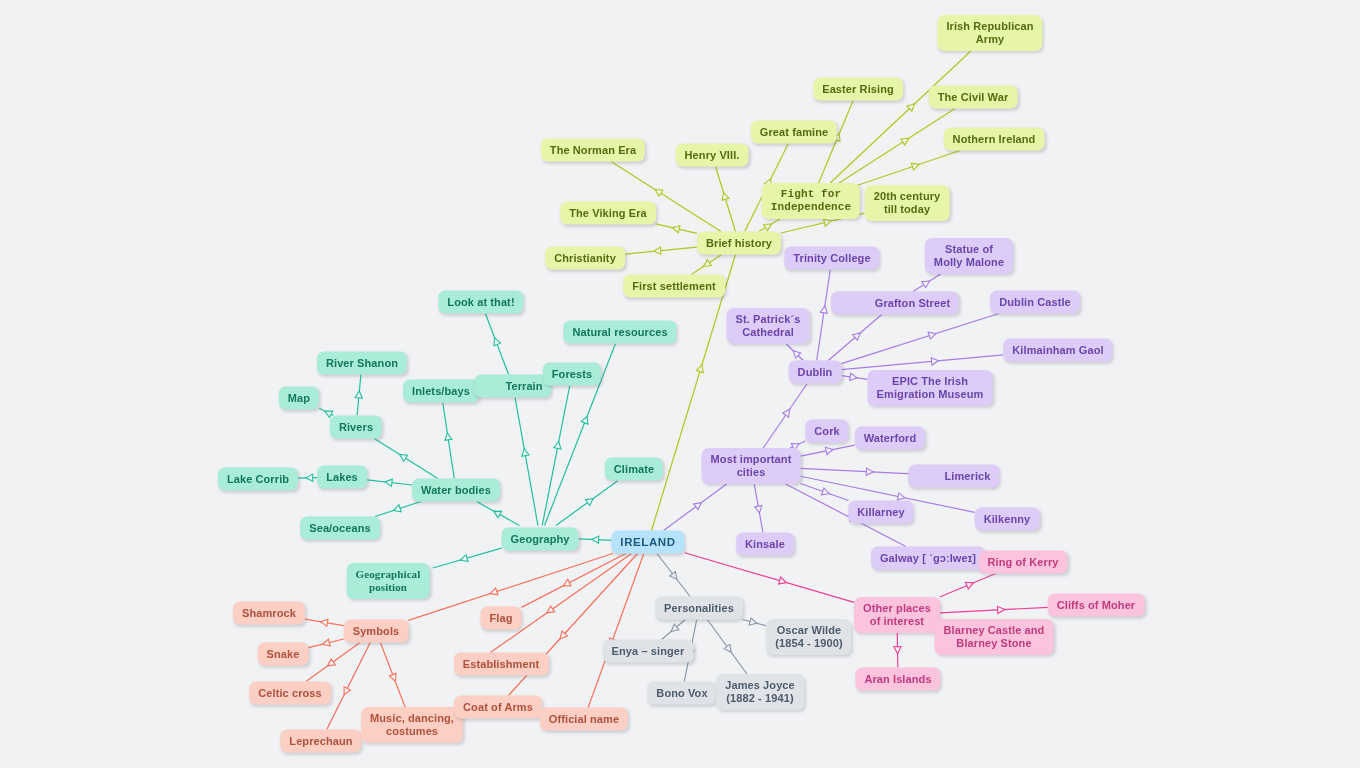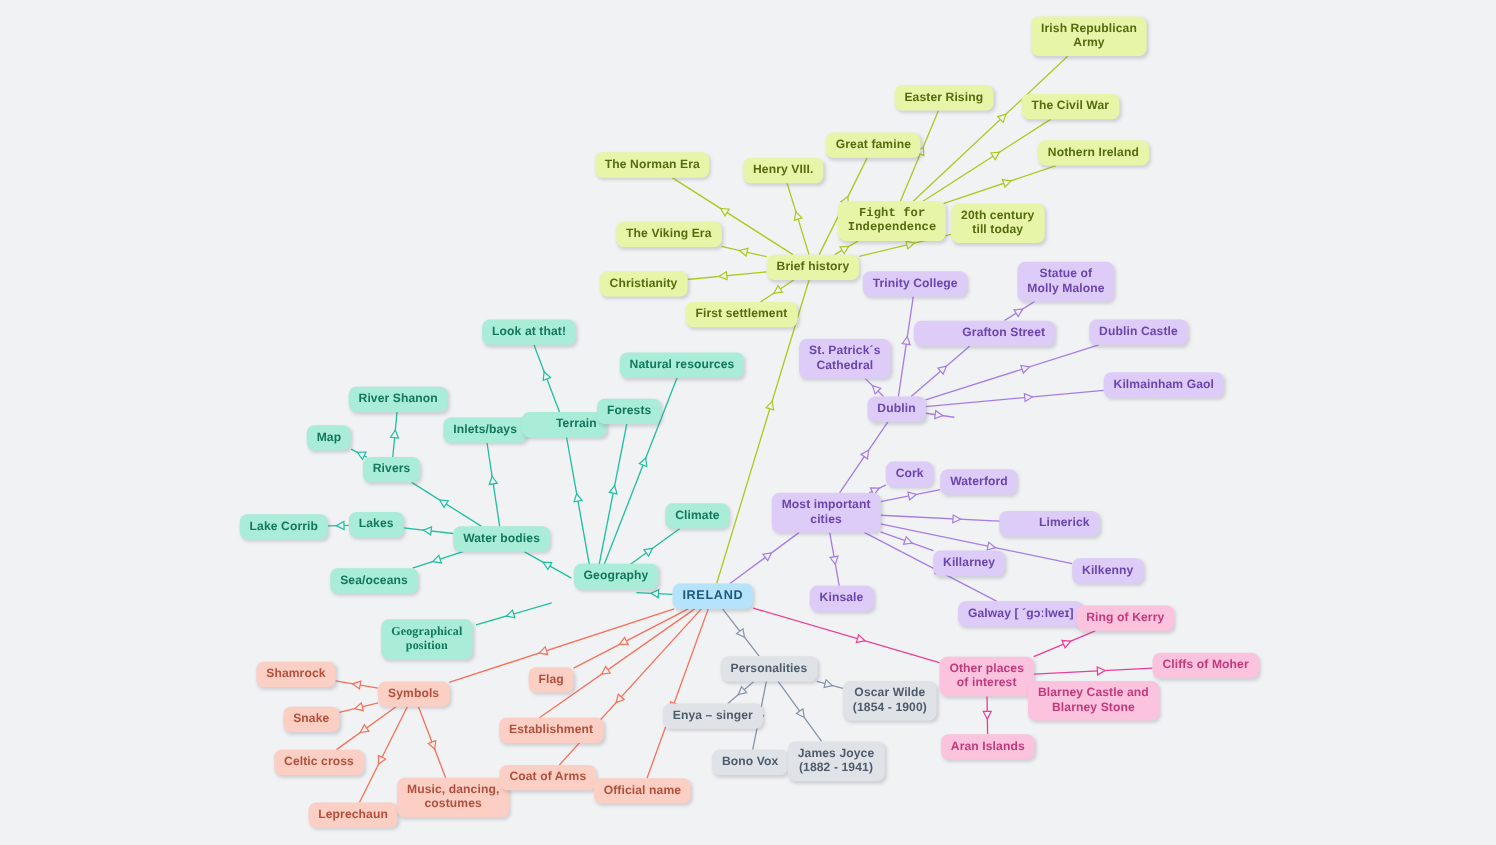--- a/index.html
+++ b/index.html
@@ -325,21 +325,21 @@
     <div class="node n-hist" style="left: 794px; top: 132px;">Great famine</div>
     <div class="node n-hist" style="left: 811px; top: 201px; font-family: Liberation Mono, monospace;">Fight for
 Independence</div>
     <div class="node n-hist" style="left: 907px; top: 203px;">20th century
 till today</div>
     <div class="node n-hist" style="left: 858px; top: 89px;">Easter Rising</div>
     <div class="node n-hist" style="left: 990px; top: 33px;">Irish Republican
 Army</div>
     <div class="node n-hist" style="left: 973px; top: 97px;">The Civil War</div>
     <div class="node n-hist" style="left: 994px; top: 139px;">Nothern Ireland</div>
-    <div class="node n-geo" style="left: 540px; top: 524px; margin-left: 20px;">Geography</div>
+    <div class="node n-geo" style="left: 540px; top: 539px;">Geography</div>
     <div class="node n-geo" style="left: 456px; top: 490px;">Water bodies</div>
     <div class="node n-geo" style="left: 356px; top: 427px;">Rivers</div>
     <div class="node n-geo" style="left: 362px; top: 363px;">River Shanon</div>
     <div class="node n-geo" style="left: 299px; top: 398px;">Map</div>
     <div class="node n-geo" style="left: 342px; top: 477px;">Lakes</div>
     <div class="node n-geo" style="left: 258px; top: 479px;">Lake Corrib</div>
     <div class="node n-geo" style="left: 340px; top: 528px;">Sea/oceans</div>
     <div class="node n-geo" style="left: 441px; top: 391px;">Inlets/bays</div>
     <div class="node n-geo" style="left: 513px; top: 386px; padding-left: 31px;">Terrain</div>
     <div class="node n-geo" style="left: 481px; top: 302px;">Look at that!</div>
@@ -352,20 +352,22 @@
 cities</div>
     <div class="node n-city" style="left: 815px; top: 372px;">Dublin</div>
     <div class="node n-city" style="left: 768px; top: 326px;">St. Patrick´s
 Cathedral</div>
     <div class="node n-city" style="left: 832px; top: 258px;">Trinity College</div>
     <div class="node n-city" style="left: 895px; top: 303px; padding-left: 44px;">Grafton Street</div>
     <div class="node n-city" style="left: 969px; top: 256px;">Statue of
 Molly Malone</div>
     <div class="node n-city" style="left: 1035px; top: 302px;">Dublin Castle</div>
     <div class="node n-city" style="left: 1058px; top: 350px;">Kilmainham Gaol</div>
+    <div class="node n-city" style="left: 930px; top: 388px;">EPIC The Irish
+Emigration Museum</div>
     <div class="node n-city" style="left: 827px; top: 431px;">Cork</div>
     <div class="node n-city" style="left: 890px; top: 438px;">Waterford</div>
     <div class="node n-city" style="left: 954px; top: 476px; padding-left: 36px;">Limerick</div>
     <div class="node n-city" style="left: 1007px; top: 519px;">Kilkenny</div>
     <div class="node n-city" style="left: 881px; top: 512px;">Killarney</div>
     <div class="node n-city" style="left: 928px; top: 558px;">Galway [ ´gɔːlweɪ]</div>
     <div class="node n-city" style="left: 765px; top: 544px;">Kinsale</div>
     <div class="node n-sym" style="left: 376px; top: 631px;">Symbols</div>
     <div class="node n-sym" style="left: 269px; top: 613px;">Shamrock</div>
     <div class="node n-sym" style="left: 283px; top: 654px;">Snake</div>

